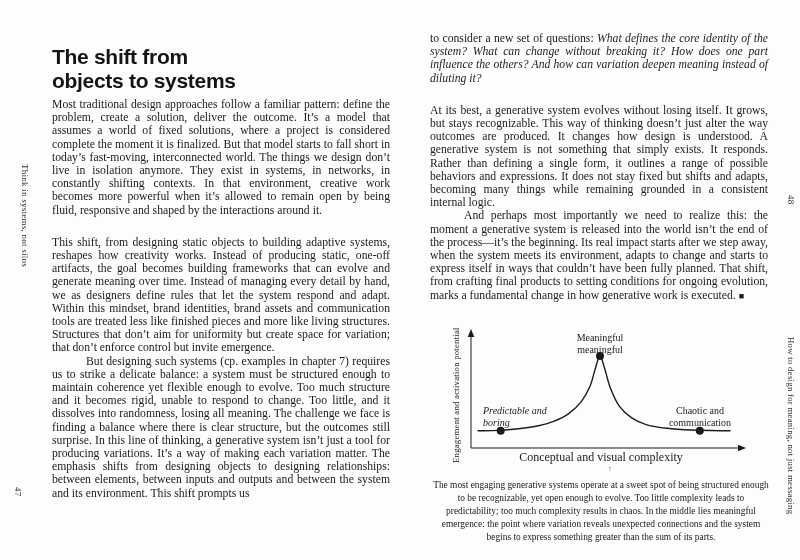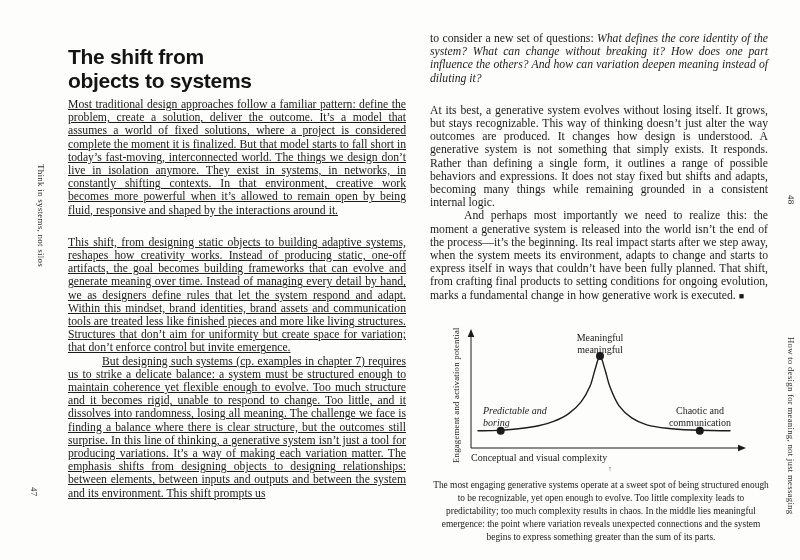--- a/index.html
+++ b/index.html
@@ -3,61 +3,61 @@
 <meta charset="utf-8">
 <style>
   html,body{margin:0;padding:0;background:#e8e8e8;}
   .spread{
     position:relative;width:800px;height:560px;margin:0 auto;
     background:#fdfdfc;color:#1b1b1b;overflow:hidden;
     font-family:"Liberation Serif",serif;
     -webkit-hyphens:auto;hyphens:auto;
   }
   .page{position:absolute;top:0;width:400px;height:560px;}
-  #left-page{left:16px;}
+  #left-page{left:0;}
   #right-page{left:400px;}
 
   .vtext{writing-mode:vertical-rl;text-orientation:mixed;}
   .margin-label{position:absolute;font-size:9px;letter-spacing:.25px;color:#2c2c2c;white-space:nowrap;}
   #margin-label-left{left:20px;top:164px;}
   #page-number-left{left:13px;top:487px;font-size:9px;}
   #margin-label-right{left:386px;top:337px;font-size:8.8px;}
   #page-number-right{left:386px;top:195px;font-size:9px;}
 
   .title{
     position:absolute;left:52px;top:31px;
     font-family:"Liberation Sans",sans-serif;font-weight:700;
     font-size:21px;line-height:24px;letter-spacing:-.3px;color:#141414;
     white-space:pre-line;
   }
 
   .col{
     position:absolute;width:338px;
     font-size:11.7px;line-height:13.2px;text-align:justify;color:#1b1b1b;
   }
-  #col-left{left:52px;top:98px;text-decoration:underline;}
+  #col-left{left:52px;top:98px;}
   #col-right{left:30px;top:32px;font-family:Liberation Serif, serif;}
   .col p{margin:0;}
   .col p.gap{margin-top:19px;}
   .col p.indent{text-indent:34px;}
   .italic{font-style:italic;}
   .endmark{font-size:9px;font-style:normal;}
 
   .figure{position:absolute;left:50px;top:326px;width:322px;height:152px;}
   .fig-svg{position:absolute;left:0;top:0;}
   .fig-label{position:absolute;font-size:10px;line-height:11.5px;color:#1b1b1b;}
   #annotation-peak{left:108px;top:6px;width:84px;text-align:center;}
   #annotation-left{left:33px;top:79px;width:66px;text-align:left;font-style:italic;}
   #annotation-right{left:202px;top:79px;width:96px;text-align:center;}
   #fig-ylabel{
     position:absolute;left:1px;top:-8px;height:154px;
     writing-mode:vertical-rl;transform:rotate(180deg);
     font-size:8.8px;letter-spacing:.2px;text-align:center;white-space:nowrap;
   }
-  #fig-xlabel{position:absolute;left:21px;top:126px;width:260px;font-size:10px;}
+  #fig-xlabel{position:absolute;left:21px;top:126px;width:260px;text-align:center;font-size:12px;}
   #fig-pointer{position:absolute;left:130px;top:139px;width:60px;text-align:center;font-size:7px;color:#2c2c2c;}
 
   .caption{
     position:absolute;left:32px;top:479px;width:338px;
     font-size:9.4px;line-height:13px;text-align:center;color:#1b1b1b;
   }
 </style>
 </head>
 <body>
 

